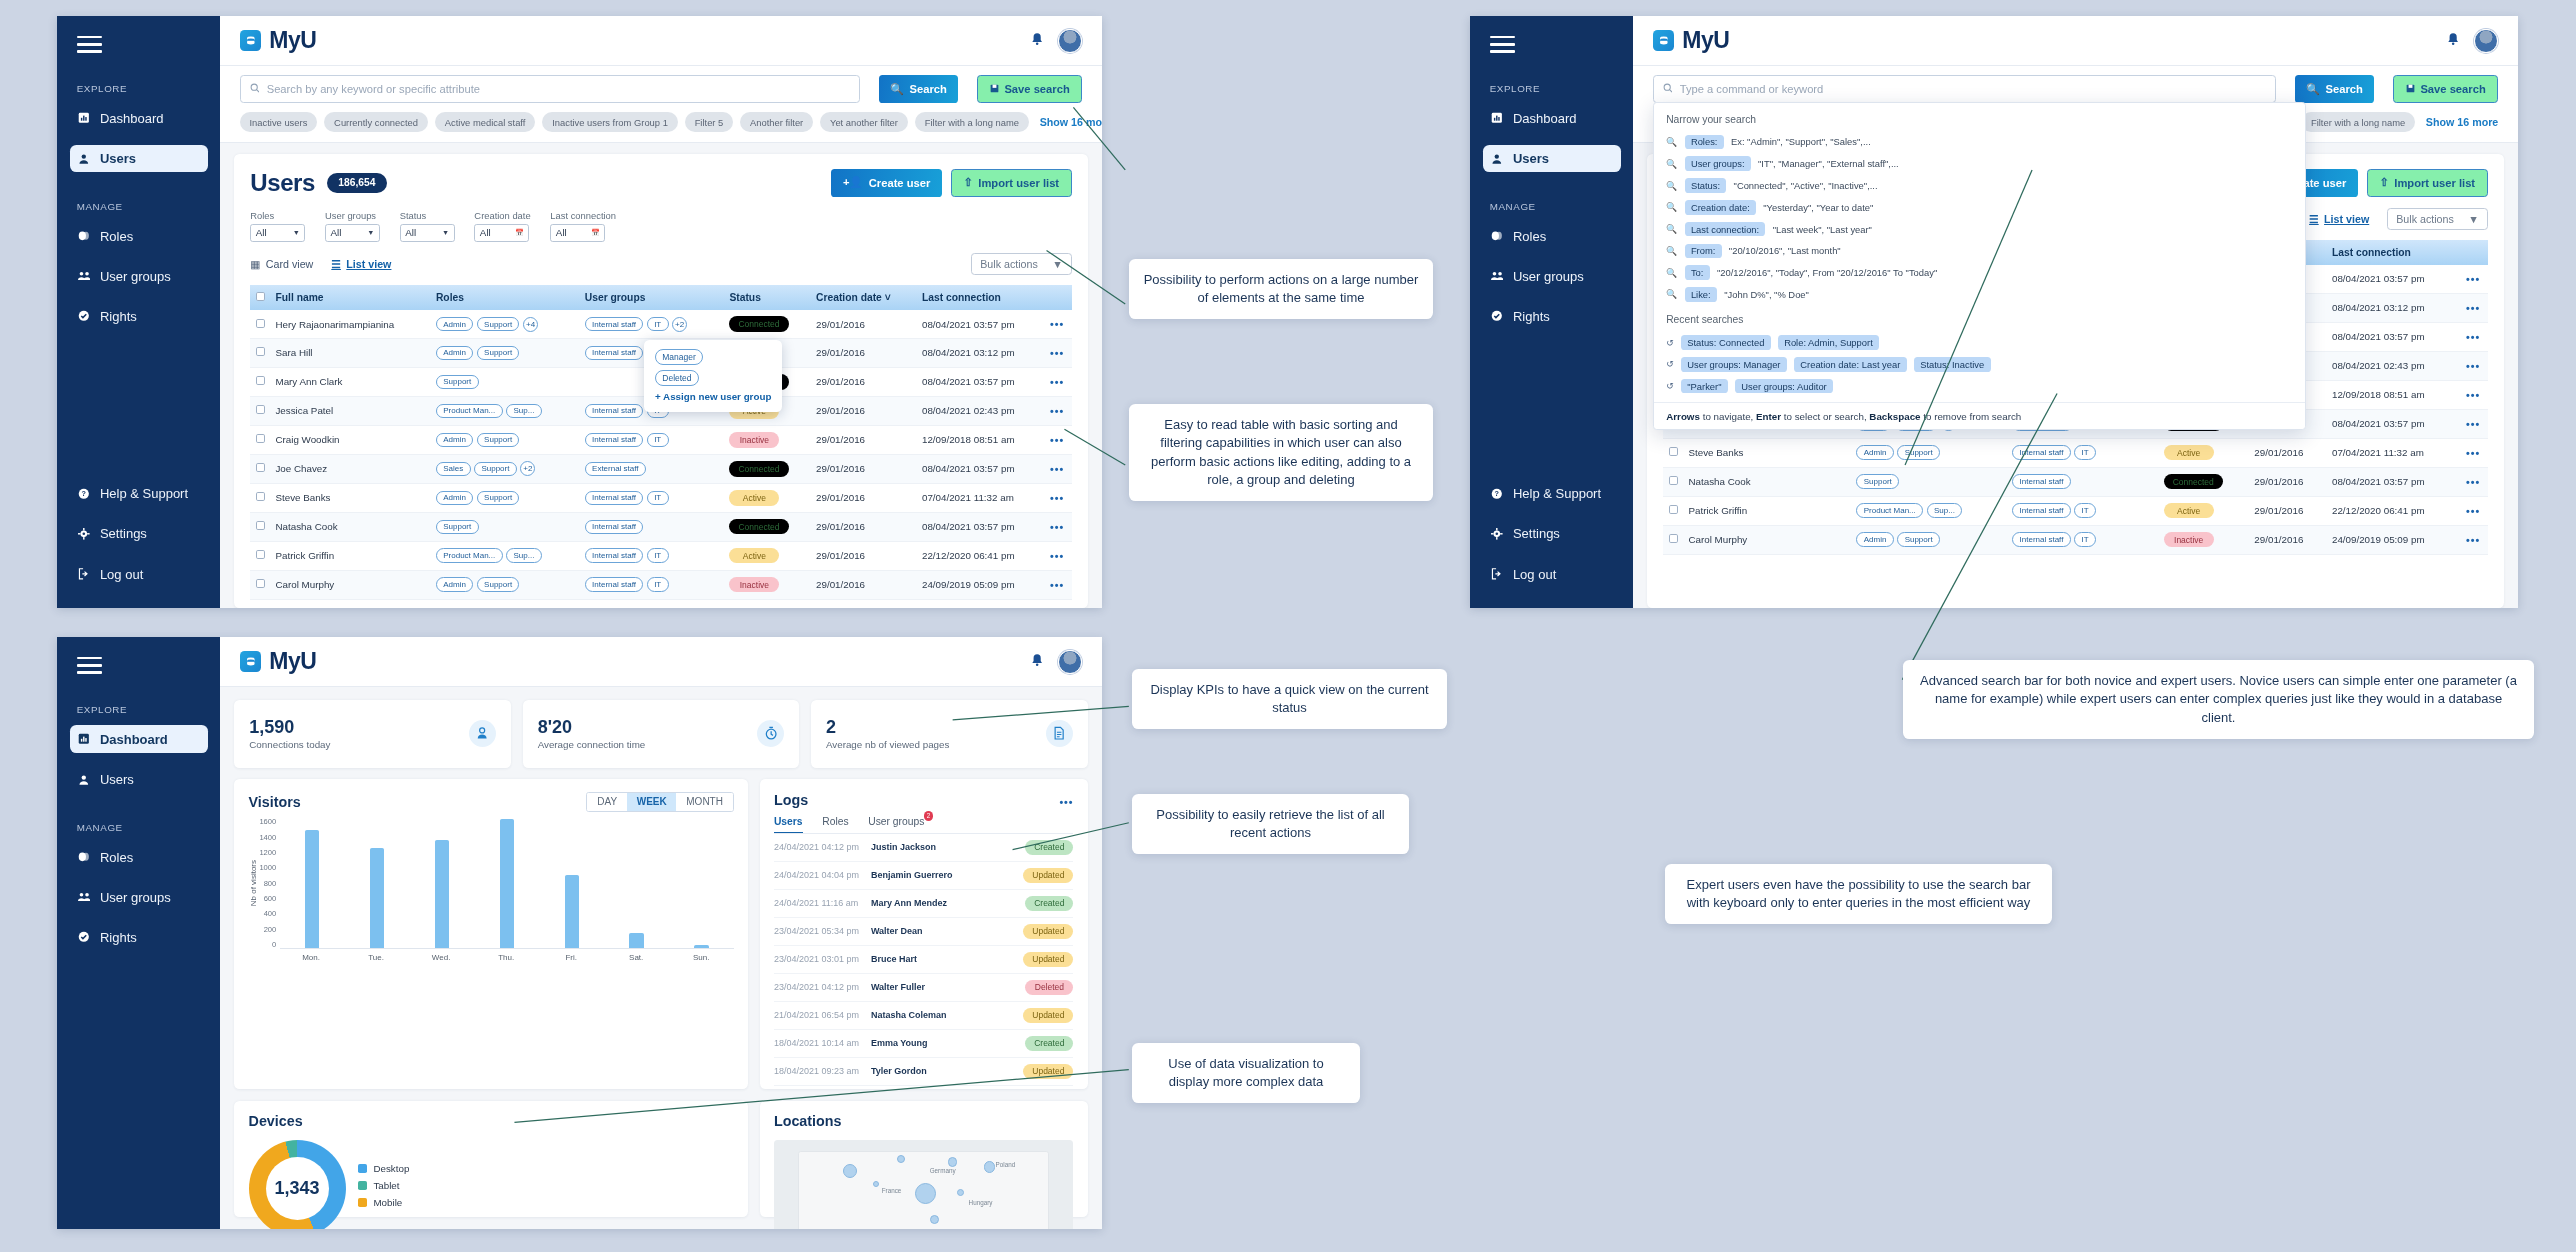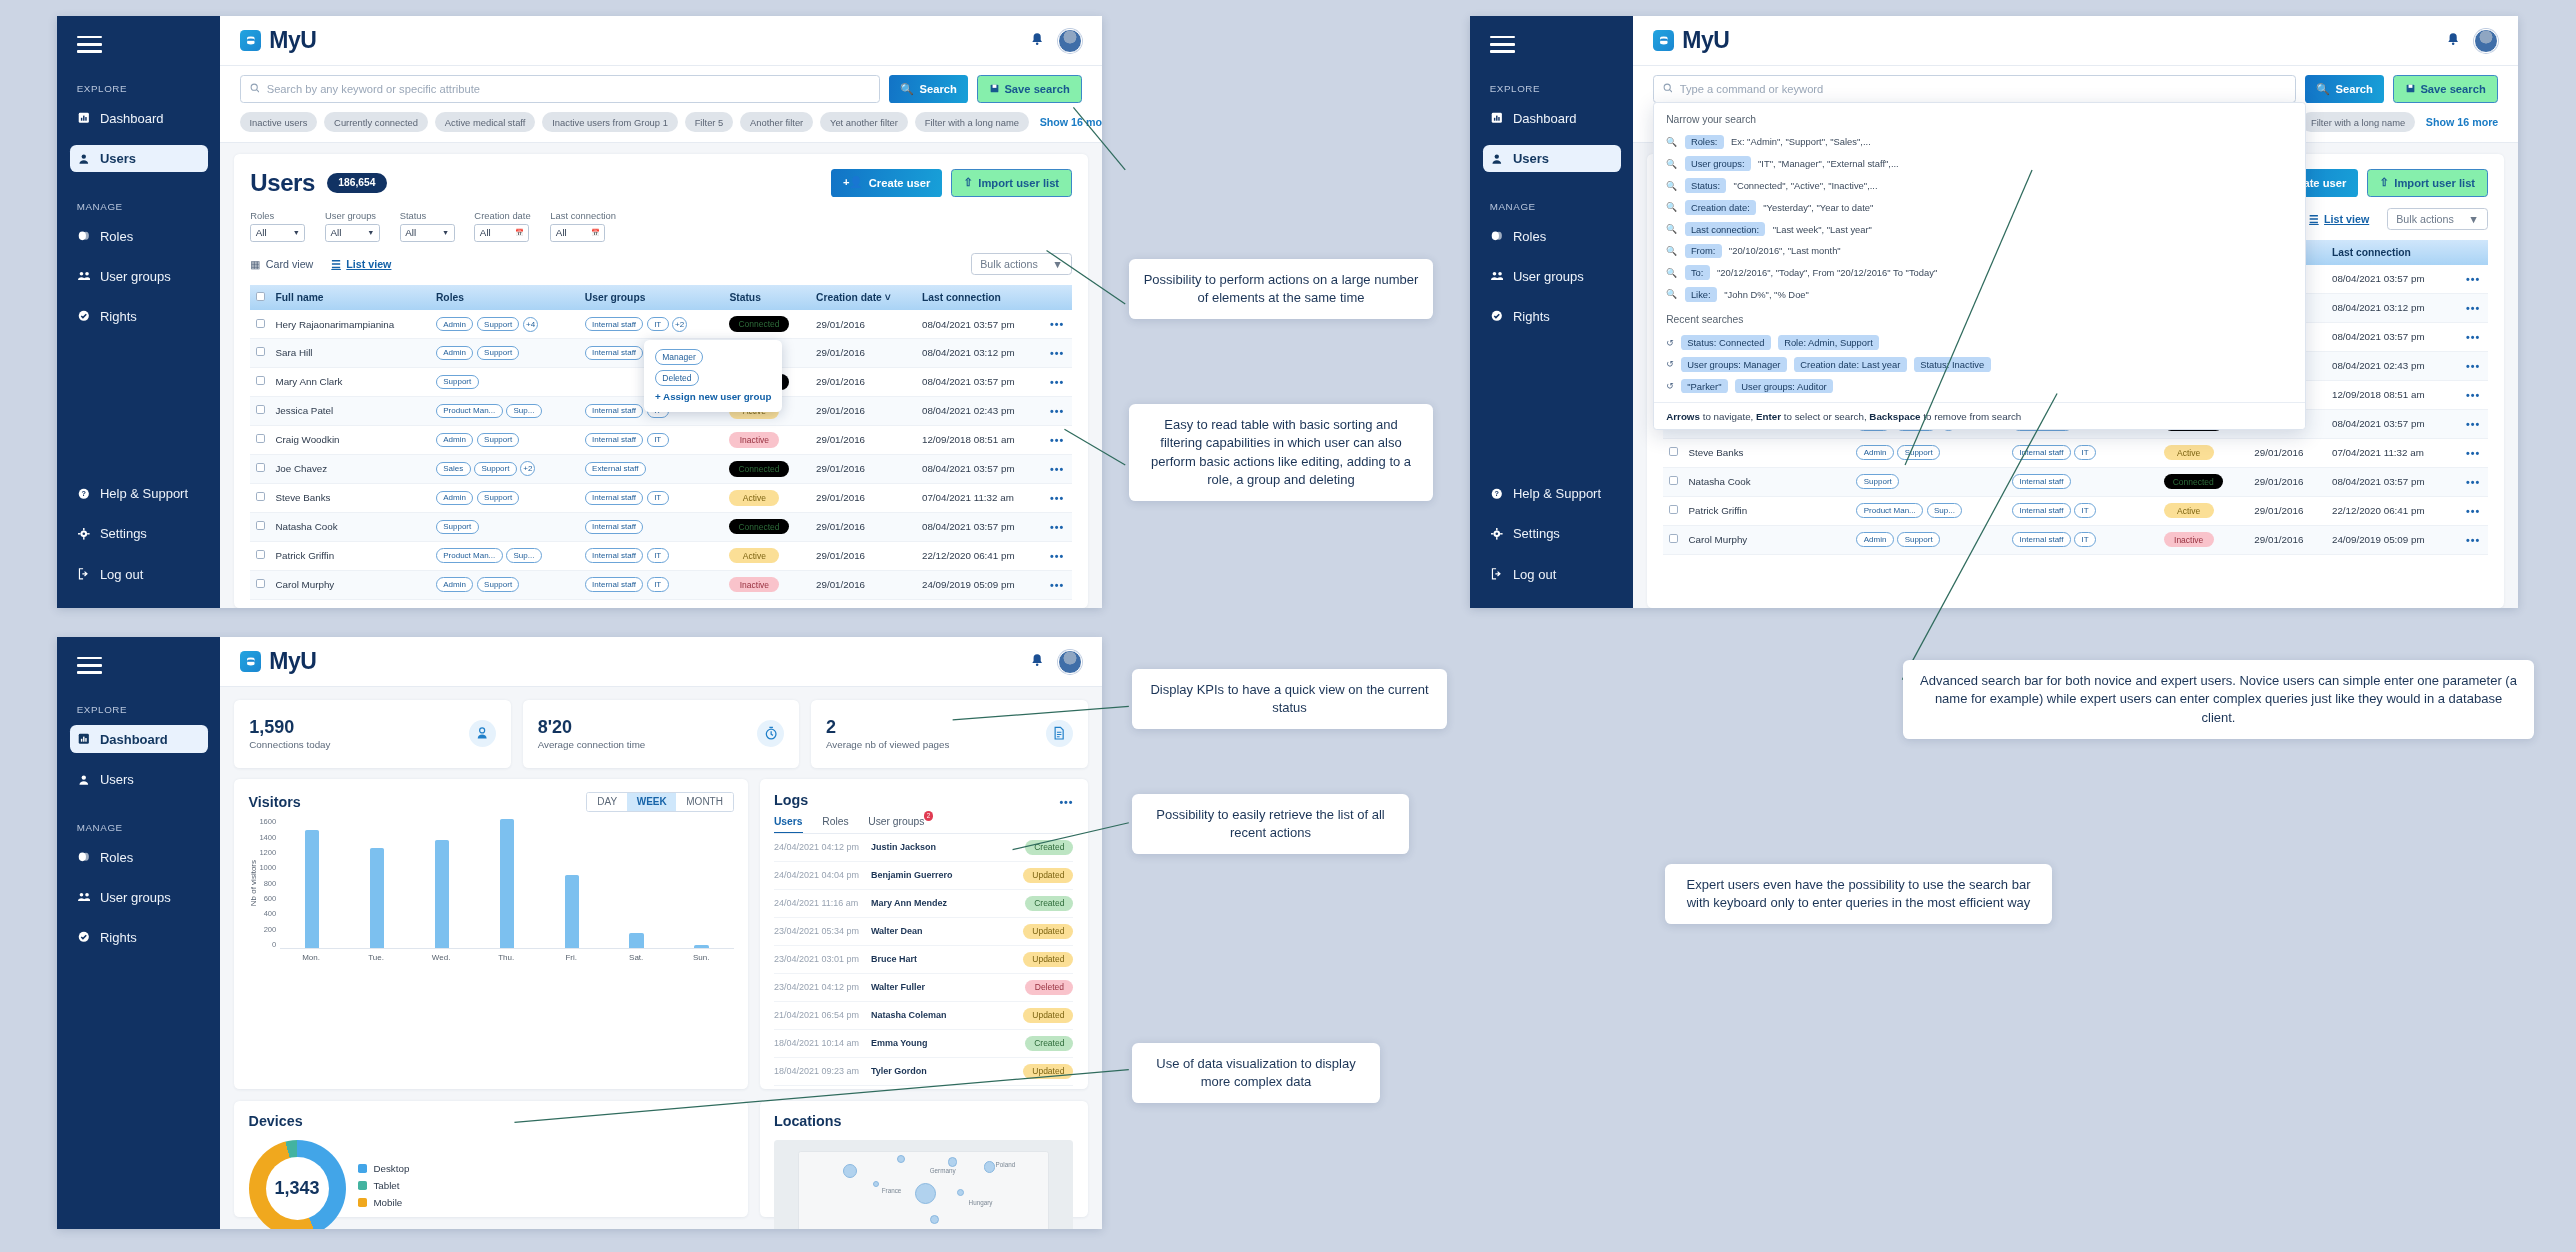--- a/index.html
+++ b/index.html
@@ -58,21 +58,21 @@
   .brand-name { font-size: 23px; font-weight: 700; color: #0f2f5e; letter-spacing:-0.4px; }
   .topbar-right { margin-left: auto; display: flex; align-items: center; gap: 14.3px; }
   .bell { color:#1b4f93; font-size: 14.3px; }
   .avatar {
     width: 24px; height: 24px; border-radius: 50%;
     background: radial-gradient(circle at 50% 32%, #8fa6c2 0 34%, #3f6ea8 36% 100%);
     border: 1.3px solid #fff; box-shadow: 0 0 0 0.9px #bdcbe0;
   }
 
   
-  .searchrow { background:#fff; padding: 9px 19.7px 0 19.7px; display:flex; gap:9px; align-items:flex-start;}
+  .searchrow { background:#fff; padding: 9px 19.7px 0 19.7px; display:flex; gap:19px; align-items:flex-start;}
   .searchbox {
     flex: 1; height: 28px; border: 0.9px solid #c6d2e1; border-radius: 3.6px;
     display: flex; align-items: center; padding: 0 9px; gap: 7.2px;
     font-size: 11.2px; color: #9aa7b8; background:#fff;
   }
   .btn {
     height: 28px; border-radius: 3.6px; display: inline-flex; align-items: center;
     justify-content:center; gap: 5.4px; padding: 0 11.6px; font-size: 11.2px;
     white-space: nowrap; cursor: default;
   }
@@ -1262,21 +1262,21 @@
   </div>
   <div class="note" style="left:1129px; top:404px; width:304px;">
     <span>Easy to read table with basic sorting and filtering capabilities in which user can also perform basic actions like editing, adding to a role, a group and deleting</span>
   </div>
   <div class="note" style="left:1132px; top:669px; width:315px;">
     <span>Display KPIs to have a quick view on the current status</span>
   </div>
   <div class="note" style="left:1132px; top:794px; width:277px;">
     <span>Possibility to easily retrieve the list of all recent actions</span>
   </div>
-  <div class="note" style="left:1132px; top:1043px; width:248px;">
+  <div class="note" style="left:1132px; top:1043px; width:228px;">
     <span>Use of data visualization to display more complex data</span>
   </div>
   <div class="note" style="left:1903px; top:660px; width:631px; text-align:center;">
     <span>Advanced search bar for both novice and expert users. Novice users can simple enter one parameter (a name for example) while expert users can enter complex queries  just like they would in a database client.</span>
   </div>
   <div class="note" style="left:1665px; top:864px; width:387px;">
     <span>Expert users even have the possibility to use the search bar with keyboard only to enter queries in the most efficient way</span>
   </div>
 
 </div>

